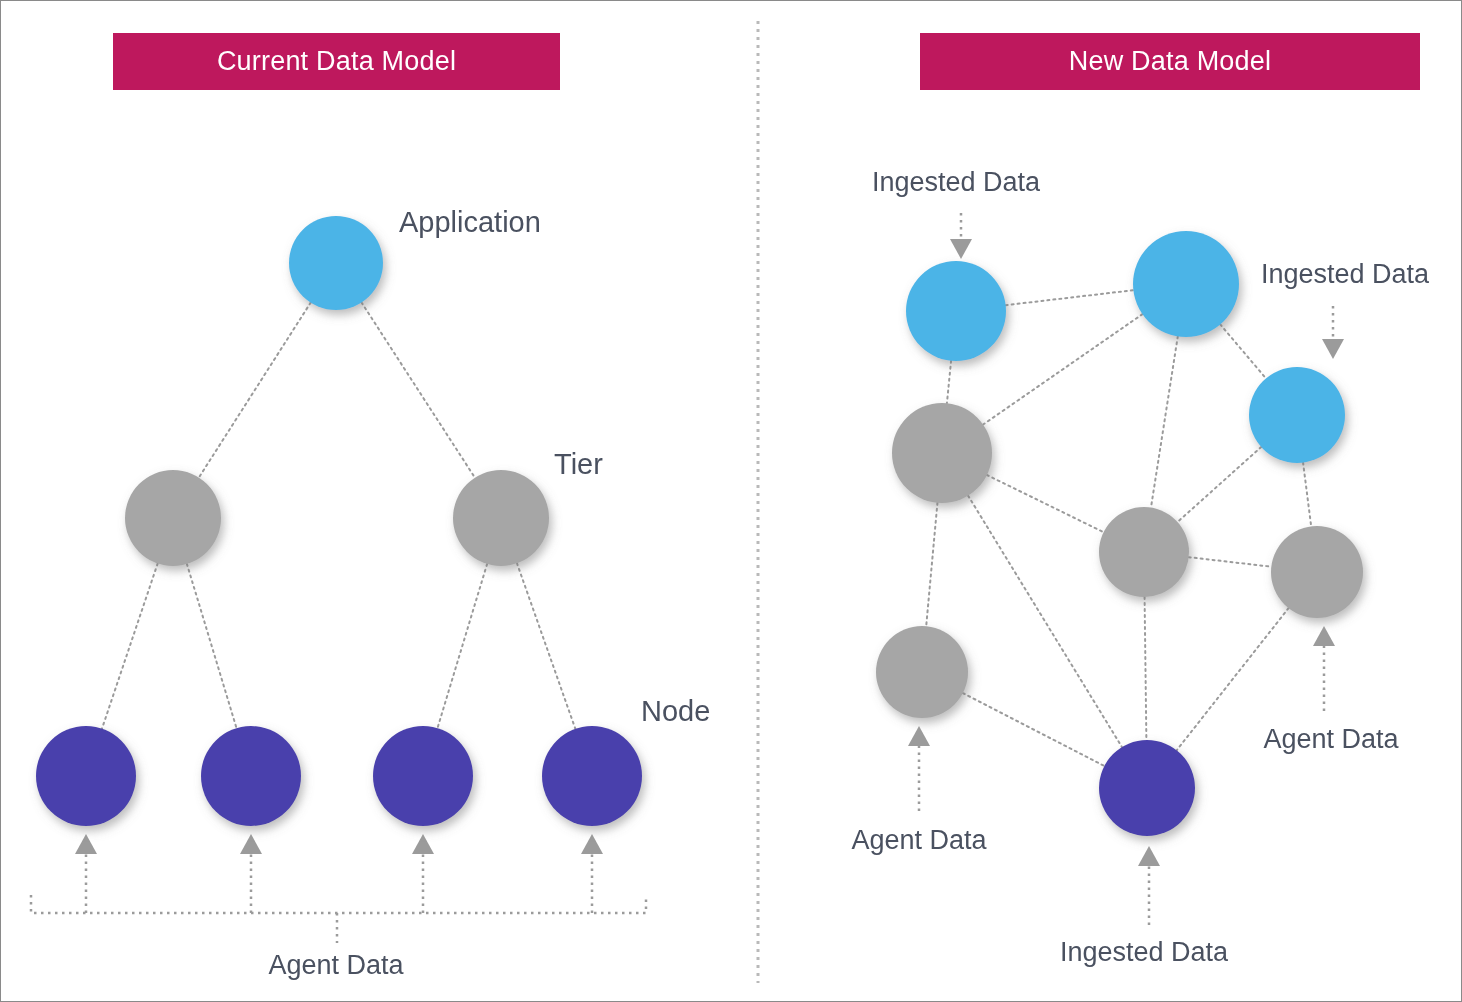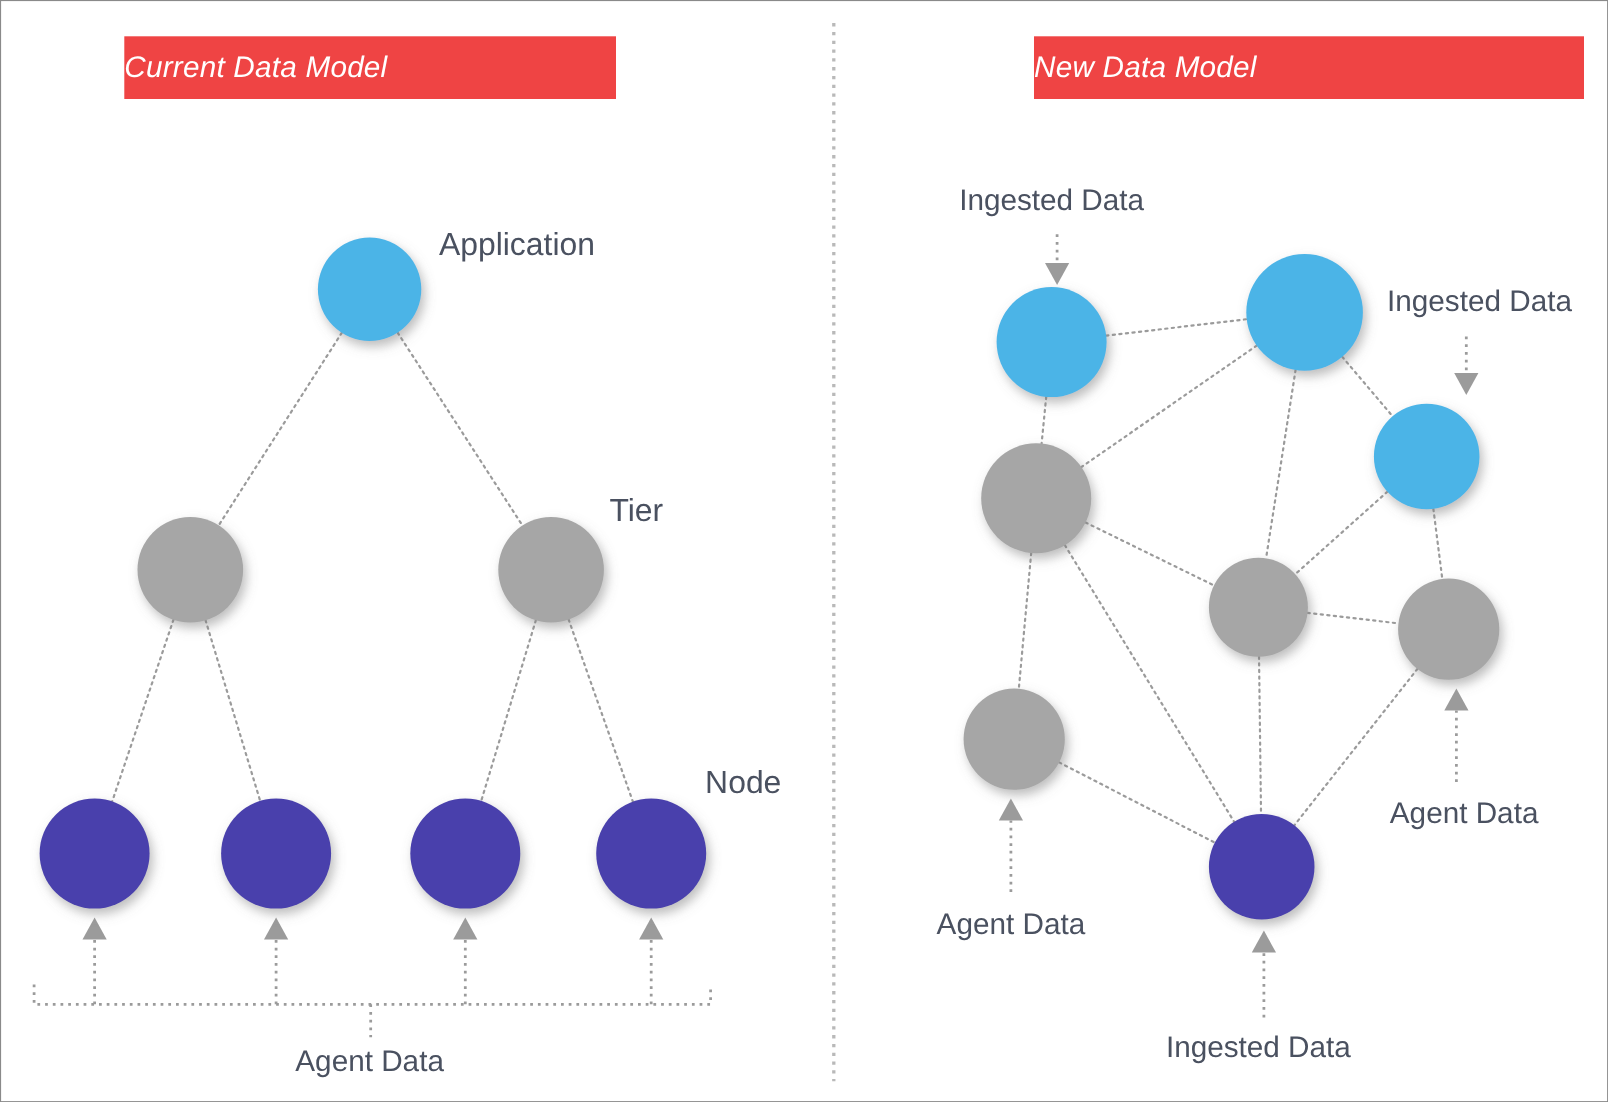--- a/index.html
+++ b/index.html
@@ -16,30 +16,29 @@
     height: 1002px;
     background: #ffffff;
     box-sizing: border-box;
     border: 1px solid #8a8a8a;
     overflow: hidden;
   }
   .panel-title {
     position: absolute;
     display: flex;
     align-items: center;
-    justify-content: flex-start;
-    background: #ef4444;
+    justify-content: center;
+    background: #be185d;
     color: #ffffff;
     font-size: 27px;
     letter-spacing: 0.2px;
     font-weight: 400;
-    font-style: italic;
   }
   #title-left  { left: 112px; top: 32px; width: 447px; height: 57px; }
-  #title-right { left: 919px; top: 32px; width: 500px; height: 57px; margin-left: 20px; }
+  #title-right { left: 919px; top: 32px; width: 500px; height: 57px; }
 
   .diagram-svg {
     position: absolute;
     left: 0; top: 0;
     width: 1462px;
     height: 1002px;
   }
   .node-label {
     font-family: "Liberation Sans", sans-serif;
     font-size: 29px;

